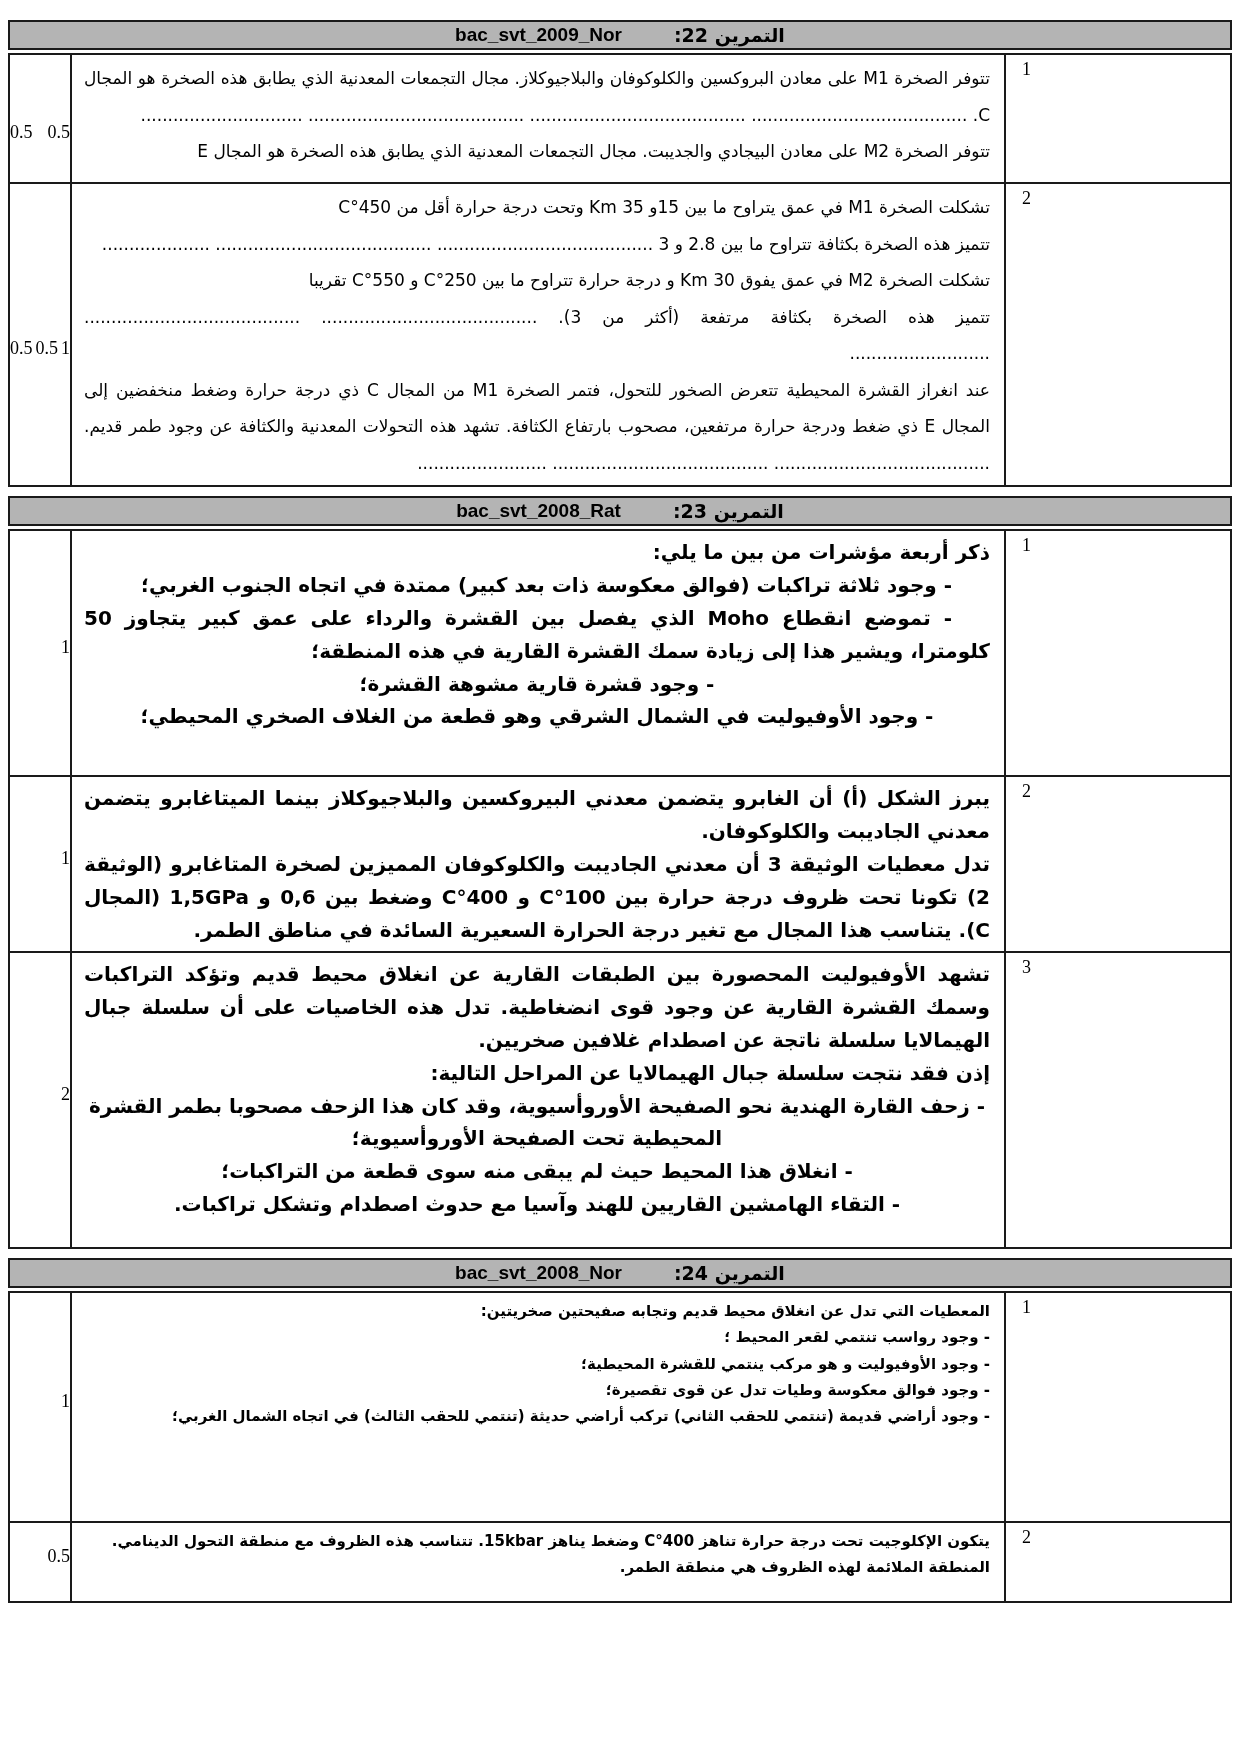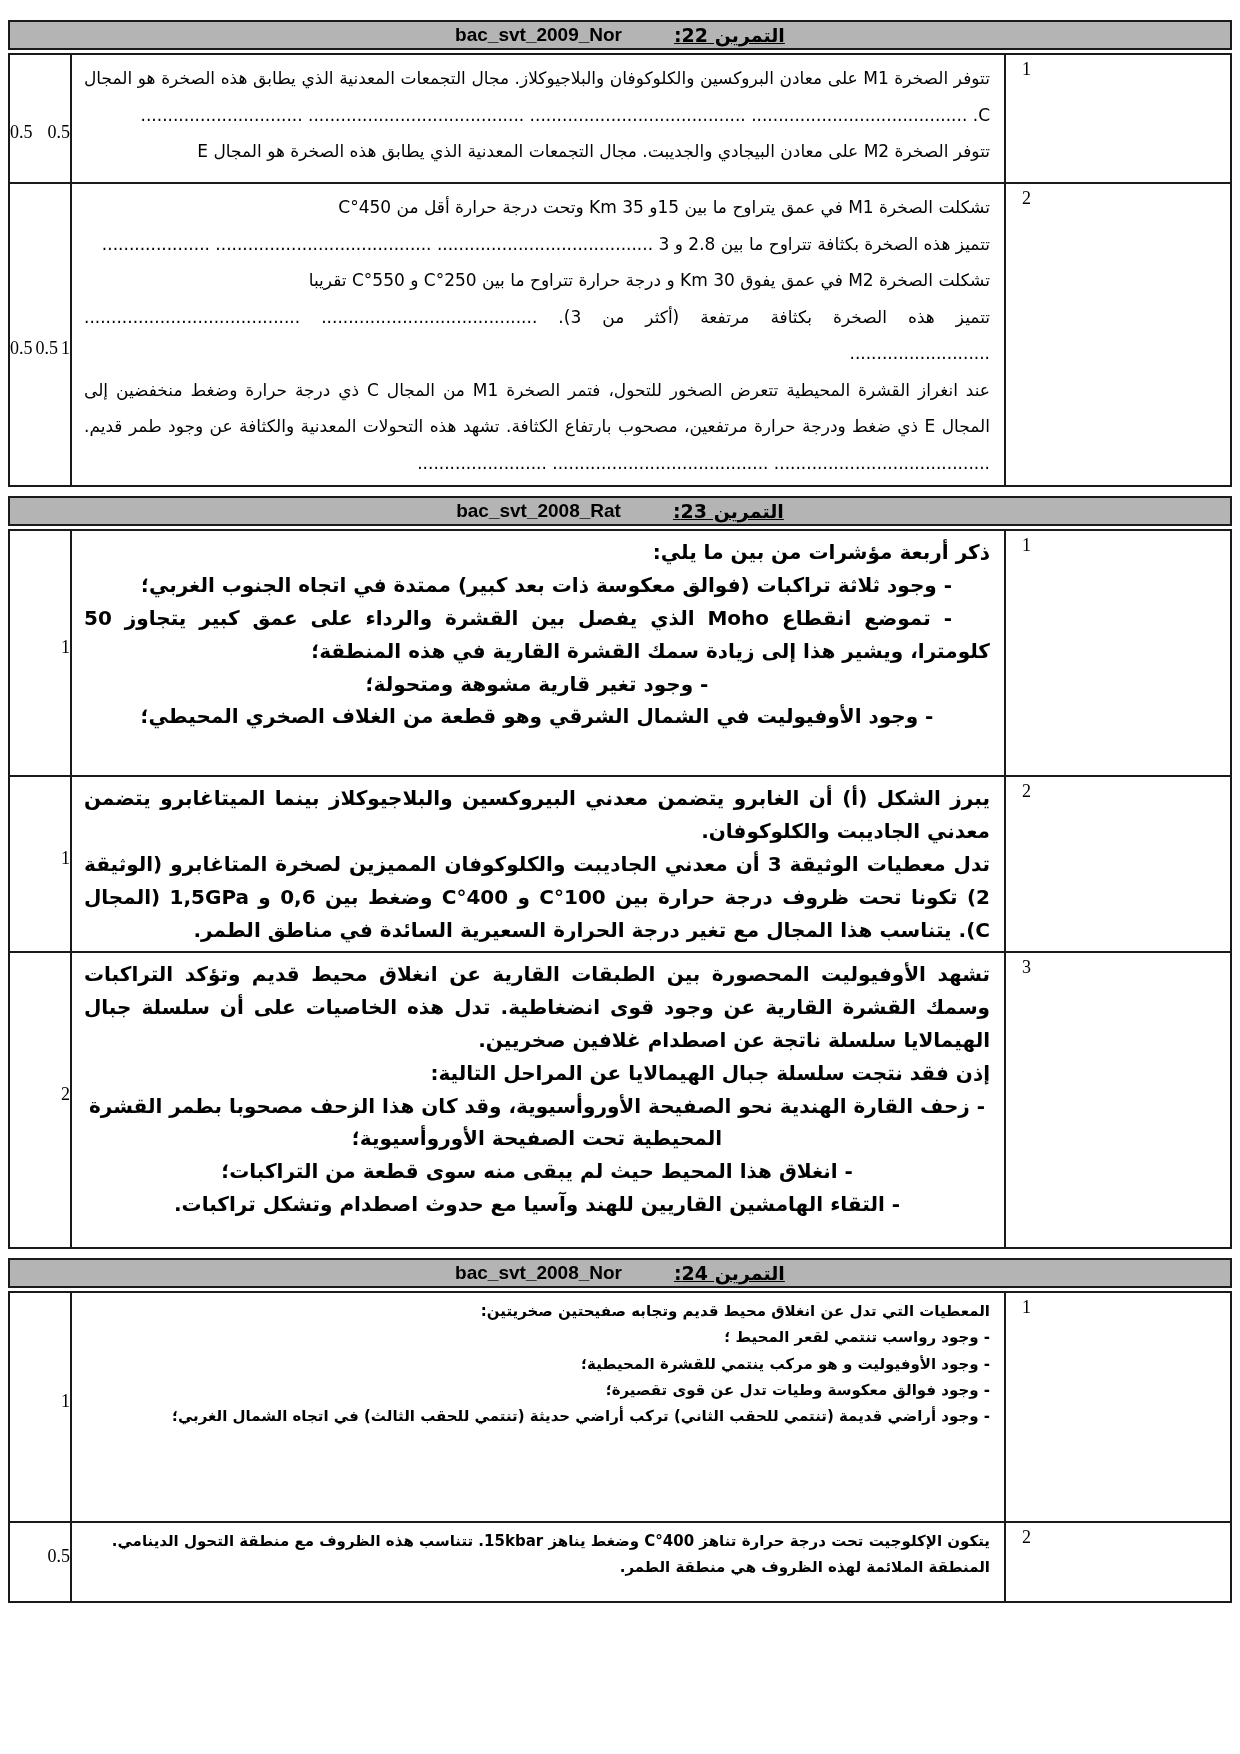--- a/index.html
+++ b/index.html
@@ -10,21 +10,21 @@
     font-family: "DejaVu Sans", sans-serif;
   }
   .page { width: 1240px; height: 1263px; padding: 20px 8px 0 8px; }
   .section { margin-bottom: 9px; }
   .sec-header {
     display: flex; align-items: center; justify-content: center; gap: 52px;
     background: #b4b4b4; border: 2px solid #1a1a1a;
     height: 30px; margin-bottom: 3px;
   }
   .sec-code { font-weight: bold; font-size: 19px; font-family: "Liberation Sans", "DejaVu Sans", sans-serif; }
-  .sec-title { font-weight: bold; font-size: 19px; direction: rtl; text-decoration: underline; }
+  .sec-title { font-weight: bold; font-size: 19px; direction: rtl; }
   .rows { border: 2px solid #1a1a1a; }
   .row { display: flex; align-items: stretch; }
   .row + .row { border-top: 2px solid #1a1a1a; }
   .score-cell {
     flex: 0 0 62px; width: 62px;
     border-right: 2px solid #1a1a1a;
     display: flex; flex-direction: row; align-items: center;
     font-family: "Liberation Serif", "DejaVu Serif", serif; font-size: 18px;
   }
   .sc-spread { justify-content: space-between; padding: 42px 0 14px 0; }
@@ -97,21 +97,21 @@
     </div>
     <div class="rows">
       <div class="row h3">
         <div class="score-cell sc-bottom">
           <div class="score">1</div>
         </div>
         <div class="content-cell">
           <p class="para s2">ذكر أربعة مؤشرات من بين ما يلي:</p>
           <p class="para s2 indent">- وجود ثلاثة تراكبات (فوالق معكوسة ذات بعد كبير) ممتدة في اتجاه الجنوب الغربي؛</p>
           <p class="para s2 indent">- تموضع انقطاع Moho الذي يفصل بين القشرة والرداء على عمق كبير يتجاوز 50 كلومترا، ويشير هذا إلى زيادة سمك القشرة القارية في هذه المنطقة؛</p>
-          <p class="para s2 center">- وجود تغير قارية مشوهة ومتحولة؛</p>
+          <p class="para s2 center">- وجود قشرة قارية مشوهة القشرة؛</p>
           <p class="para s2 center">- وجود الأوفيوليت في الشمال الشرقي وهو قطعة من الغلاف الصخري المحيطي؛</p>
         </div>
         <div class="num-cell">
           <span>1</span>
         </div>
       </div>
       <div class="row h4">
         <div class="score-cell sc-bottom">
           <div class="score">1</div>
         </div>

